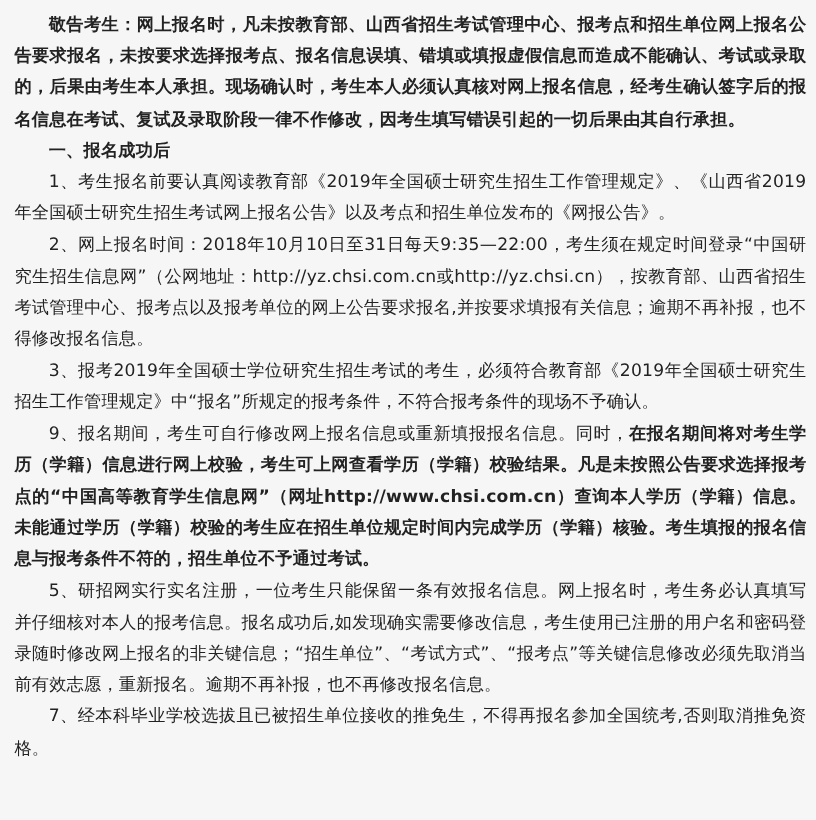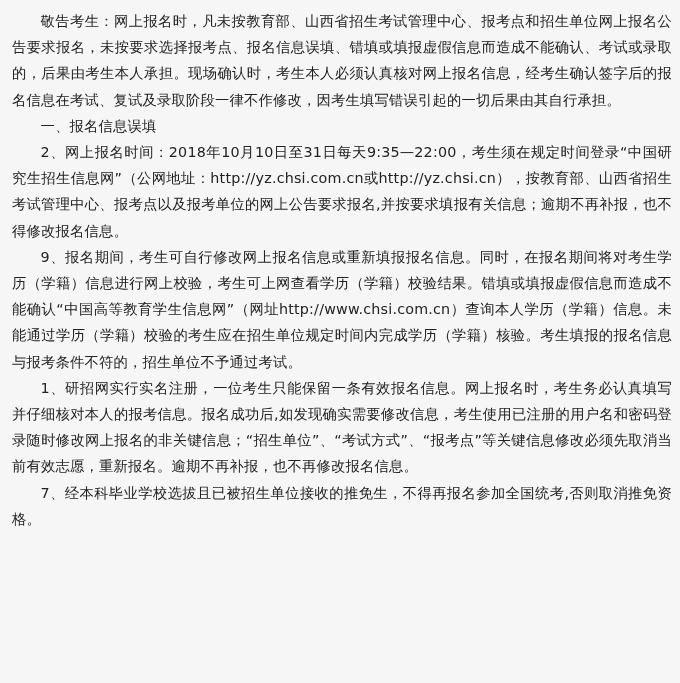--- a/index.html
+++ b/index.html
@@ -9,26 +9,28 @@
     font-family: "DejaVu Sans", "Liberation Sans", sans-serif;
     color: #222222;
   }
   .doc {
     padding: 8px 8px 0 12px;
     font-size: 14.3px;
     line-height: 26.2px;
     letter-spacing: 0.2px;
   }
   .doc p { margin: 0; text-indent: 2em; text-align: justify; }
-  .b { font-weight: normal; }
+  .b { font-weight: bold; }
 </style>
 </head>
 <body>
 
 <div class="doc">
   <p class="b">敬告考生：网上报名时，凡未按教育部、山西省招生考试管理中心、报考点和招生单位网上报名公告要求报名，未按要求选择报考点、报名信息误填、错填或填报虚假信息而造成不能确认、考试或录取的，后果由考生本人承担。现场确认时，考生本人必须认真核对网上报名信息，经考生确认签字后的报名信息在考试、复试及录取阶段一律不作修改，因考生填写错误引起的一切后果由其自行承担。</p>
-  <p class="b">一、报名信息误填</p>
+  <p class="b">一、报名成功后</p>
+  <p>1、考生报名前要认真阅读教育部《2019年全国硕士研究生招生工作管理规定》、《山西省2019年全国硕士研究生招生考试网上报名公告》以及考点和招生单位发布的《网报公告》。</p>
   <p>2、网上报名时间：2018年10月10日至31日每天9:35—22:00，考生须在规定时间登录“中国研究生招生信息网”（公网地址：http://yz.chsi.com.cn或http://yz.chsi.cn），按教育部、山西省招生考试管理中心、报考点以及报考单位的网上公告要求报名,并按要求填报有关信息；逾期不再补报，也不得修改报名信息。</p>
-  <p><span>9、报名期间，考生可自行修改网上报名信息或重新填报报名信息。同时，</span><span class="b">在报名期间将对考生学历（学籍）信息进行网上校验，考生可上网查看学历（学籍）校验结果。错填或填报虚假信息而造成不能确认“中国高等教育学生信息网”（网址http://www.chsi.com.cn）查询本人学历（学籍）信息。未能通过学历（学籍）校验的考生应在招生单位规定时间内完成学历（学籍）核验。考生填报的报名信息与报考条件不符的，招生单位不予通过考试。</span></p>
-  <p>1、研招网实行实名注册，一位考生只能保留一条有效报名信息。网上报名时，考生务必认真填写并仔细核对本人的报考信息。报名成功后,如发现确实需要修改信息，考生使用已注册的用户名和密码登录随时修改网上报名的非关键信息；“招生单位”、“考试方式”、“报考点”等关键信息修改必须先取消当前有效志愿，重新报名。逾期不再补报，也不再修改报名信息。</p>
+  <p>3、报考2019年全国硕士学位研究生招生考试的考生，必须符合教育部《2019年全国硕士研究生招生工作管理规定》中“报名”所规定的报考条件，不符合报考条件的现场不予确认。</p>
+  <p><span>9、报名期间，考生可自行修改网上报名信息或重新填报报名信息。同时，</span><span class="b">在报名期间将对考生学历（学籍）信息进行网上校验，考生可上网查看学历（学籍）校验结果。凡是未按照公告要求选择报考点的“中国高等教育学生信息网”（网址http://www.chsi.com.cn）查询本人学历（学籍）信息。未能通过学历（学籍）校验的考生应在招生单位规定时间内完成学历（学籍）核验。考生填报的报名信息与报考条件不符的，招生单位不予通过考试。</span></p>
+  <p>5、研招网实行实名注册，一位考生只能保留一条有效报名信息。网上报名时，考生务必认真填写并仔细核对本人的报考信息。报名成功后,如发现确实需要修改信息，考生使用已注册的用户名和密码登录随时修改网上报名的非关键信息；“招生单位”、“考试方式”、“报考点”等关键信息修改必须先取消当前有效志愿，重新报名。逾期不再补报，也不再修改报名信息。</p>
   <p>7、经本科毕业学校选拔且已被招生单位接收的推免生，不得再报名参加全国统考,否则取消推免资格。</p>
 
 </div>
 
 </body></html>

